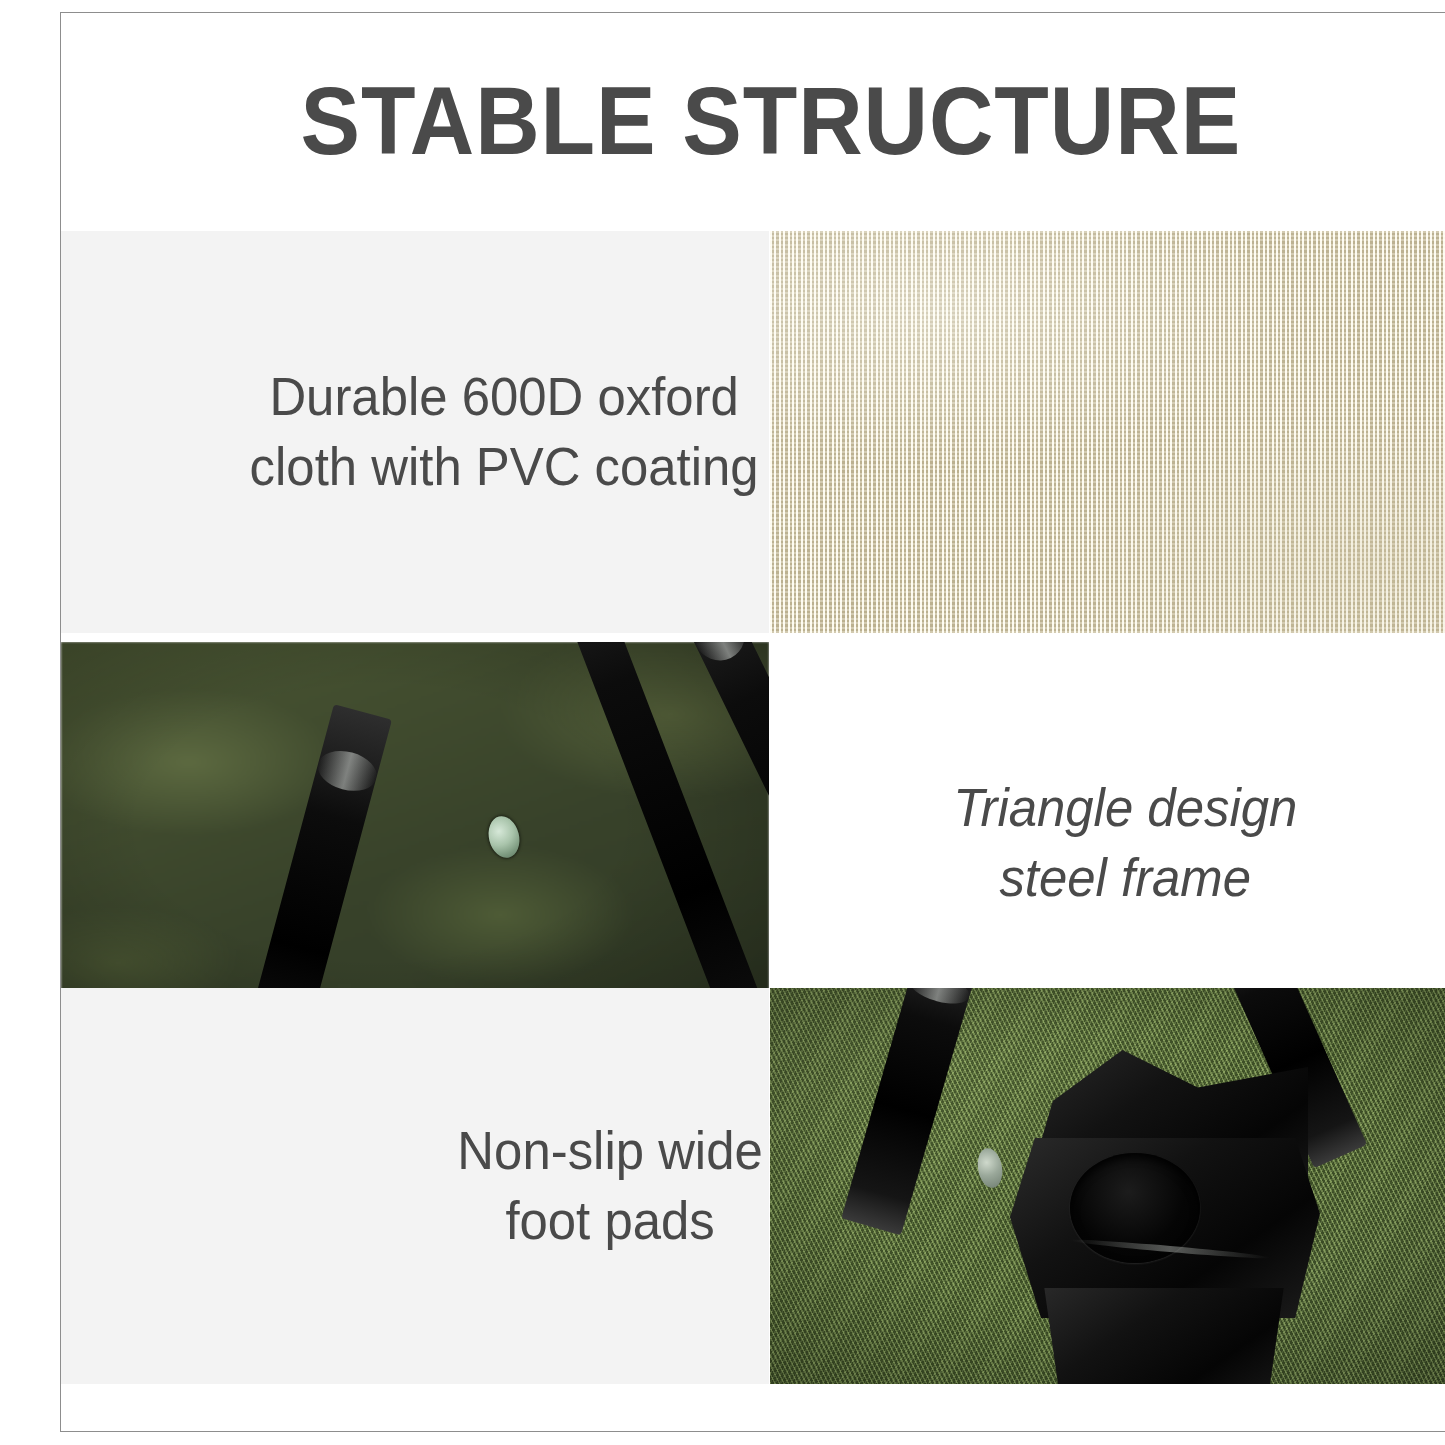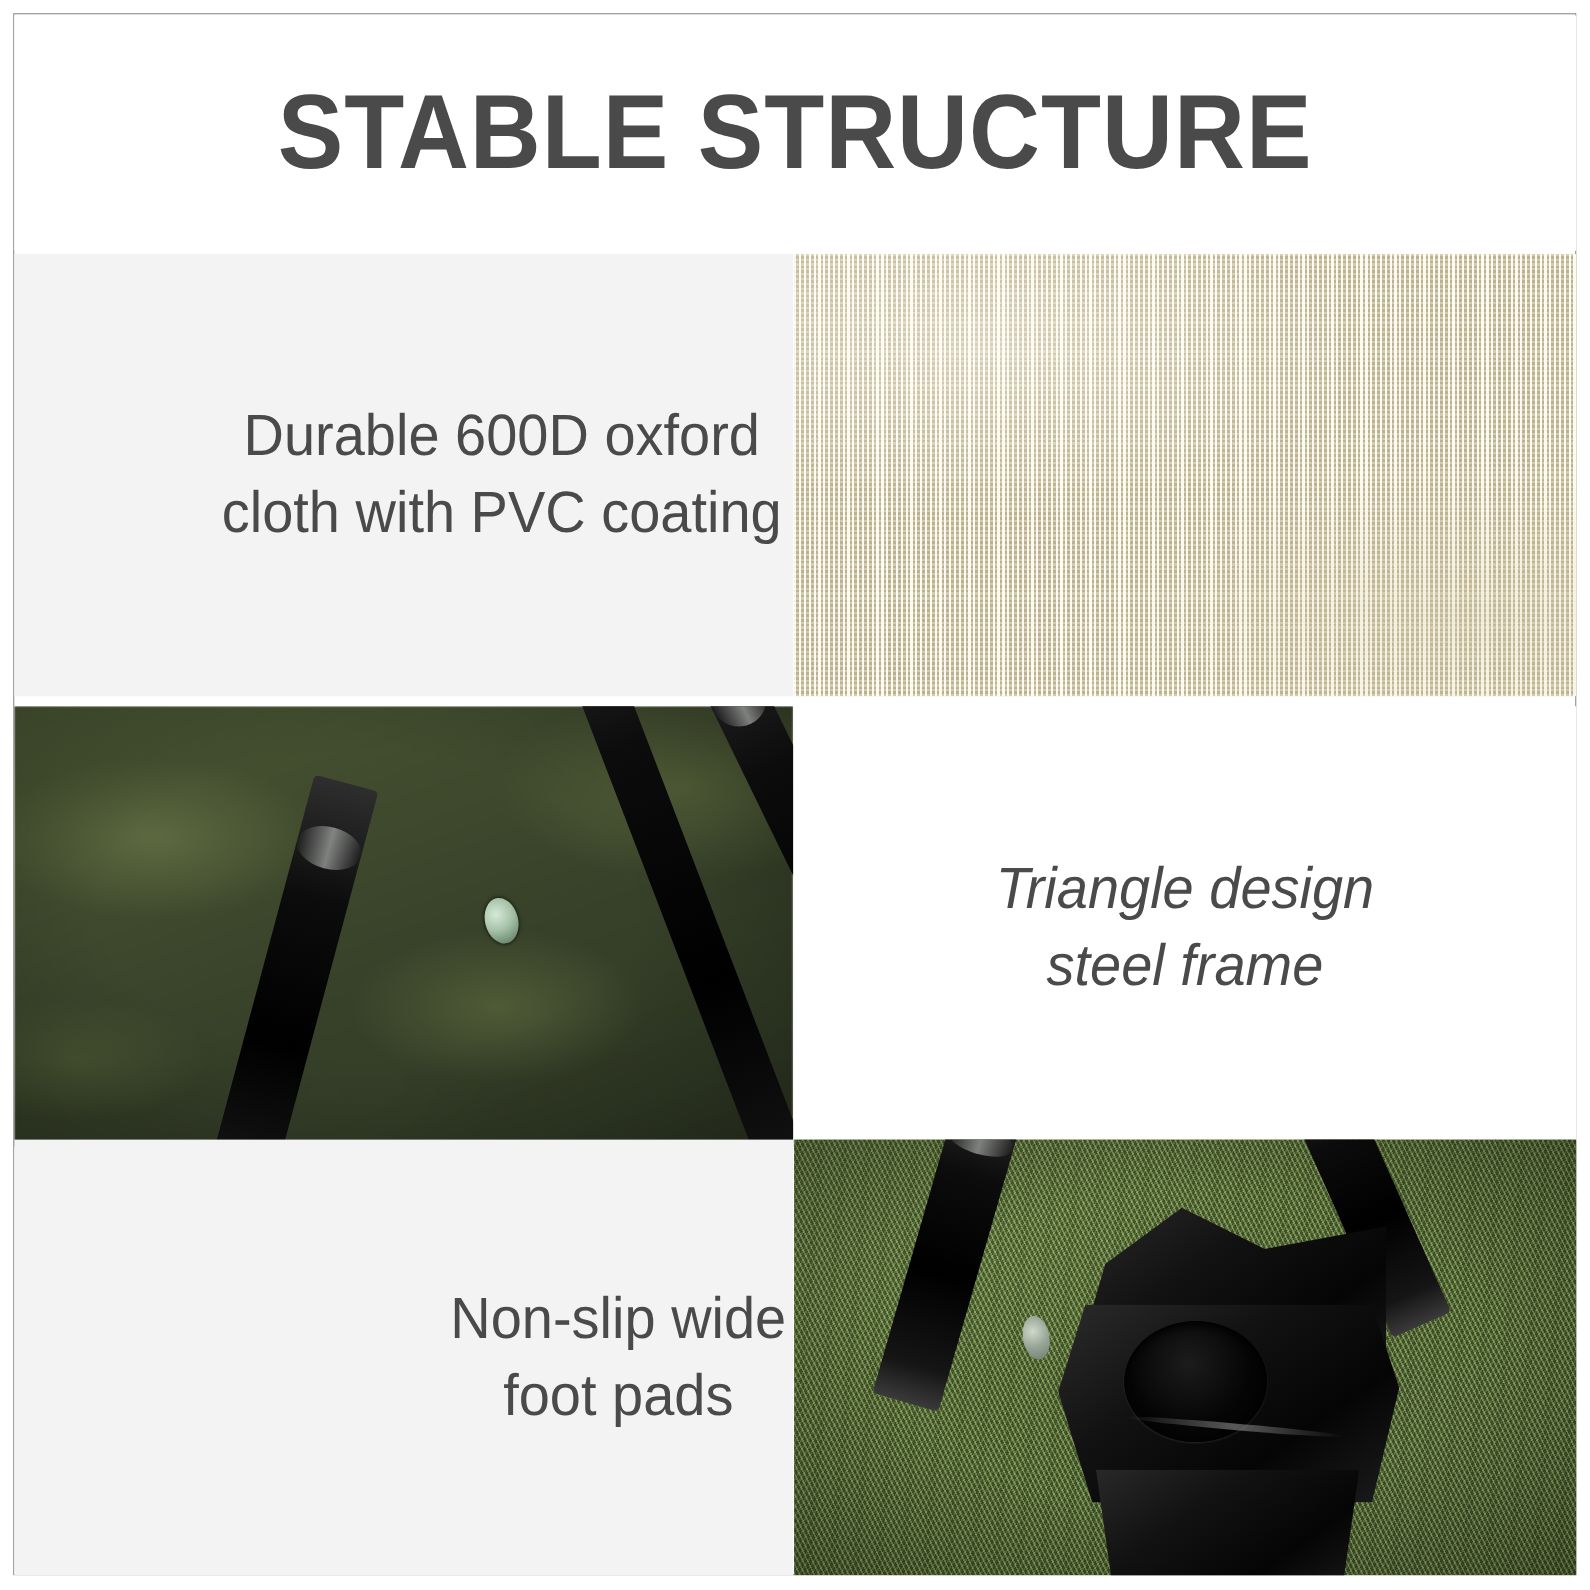--- a/index.html
+++ b/index.html
@@ -13,20 +13,21 @@
     height: 1445px;
     font-family: "Liberation Sans", sans-serif;
     overflow: hidden;
   }
 
   #page {
     position: relative;
     width: 1293px;
     height: 1445px;
     background: #ffffff;
+    margin-left: 48px;
   }
 
   
   .outer-frame {
     position: absolute;
     left: 12px;
     top: 12px;
     width: 1421px;
     height: 1420px;
     border: 1.5px solid #8d8d8d;
@@ -58,21 +59,21 @@
 
   
   .cell {
     position: absolute;
     overflow: hidden;
     box-sizing: border-box;
   }
 
   .r1 { top: 231px;  height: 402px; }
   .r2 { top: 642px;  height: 401px; font-style: italic; }
-  .r3 { top: 1036px; height: 396px; }
+  .r3 { top: 988px; height: 396px; }
 
   .cleft  { left: 13px;  width: 708px; }
   .cright { left: 722px; width: 711px; }
 
   .text-cell {
     display: flex;
     align-items: center;
     justify-content: center;
     text-align: center;
   }

